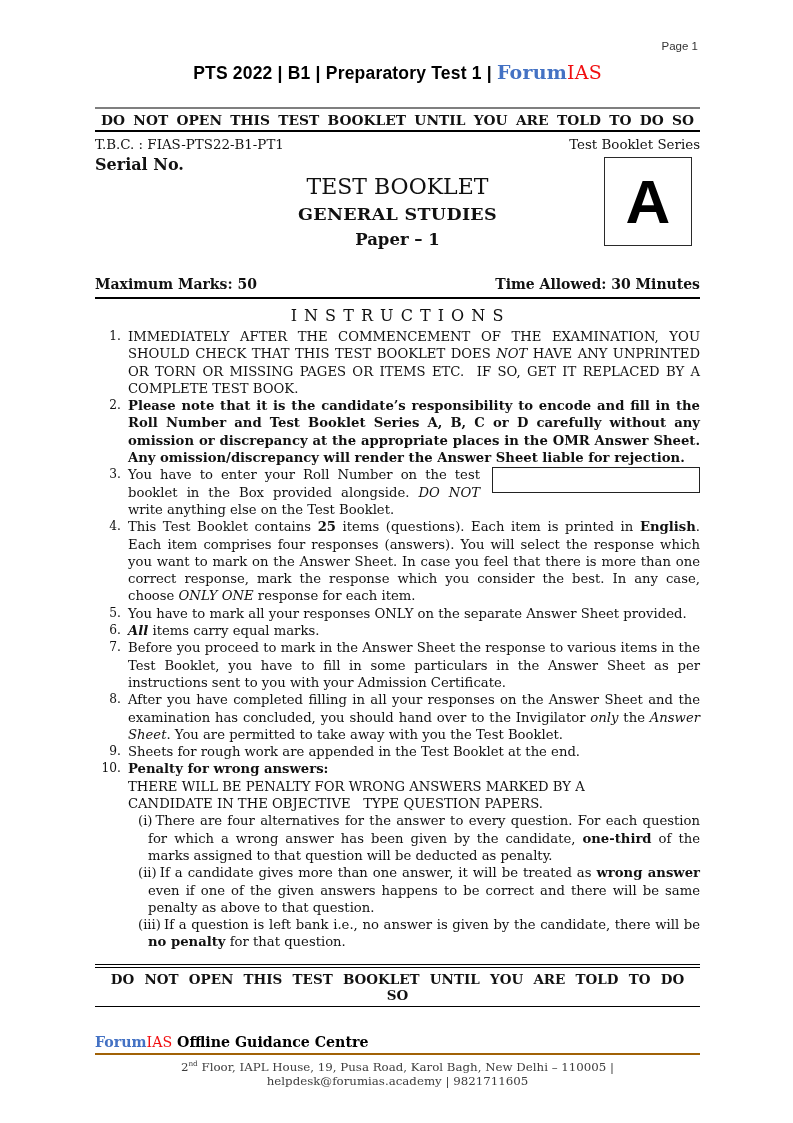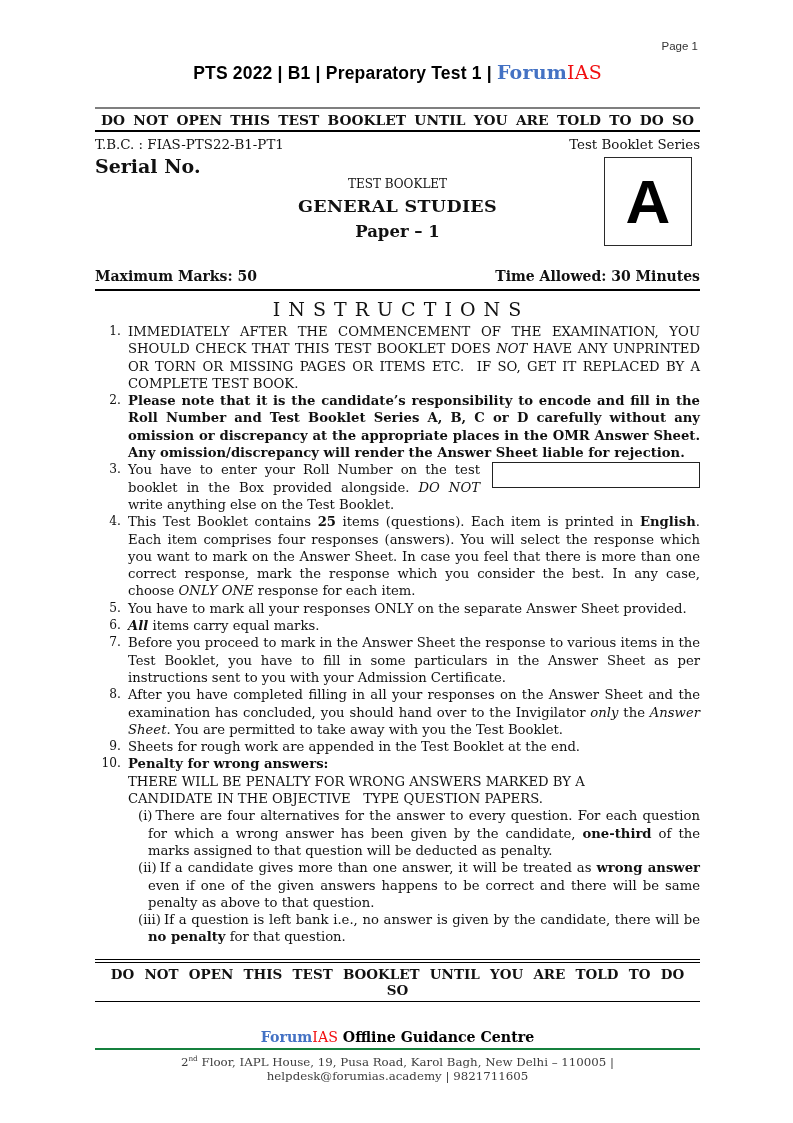--- a/index.html
+++ b/index.html
@@ -46,44 +46,44 @@
     -moz-text-align-last:justify;
     text-align-last:justify;
     word-spacing:2px;
   }
   .header-block{position:relative;}
   .meta-row{
     display:flex;justify-content:space-between;
     font-weight:normal;font-size:13.4px;
     margin-top:5px;
   }
-  .serial-row{font-weight:bold;font-size:19px;margin-top:3px;}
+  .serial-row{font-weight:bold;font-size:16px;margin-top:3px;}
   .title-block{text-align:center;}
-  .title-1{font-size:12px;margin-top:0px;}
+  .title-1{font-size:22px;margin-top:0px;}
   .title-2{font-size:17.5px;font-weight:bold;margin-top:5px;letter-spacing:0.3px;}
   .title-3{font-size:16.5px;font-weight:bold;margin-top:6px;}
   .series-box{
     position:absolute;top:20px;right:8px;
     width:86px;height:87px;
     border:1.5px solid #2a2a2a;
     display:flex;align-items:center;justify-content:center;
   }
   .series-letter{
     font-family:"Liberation Sans",sans-serif;
     font-weight:bold;font-size:62px;line-height:1;color:#000;
   }
   .marks-row{
     display:flex;justify-content:space-between;
     font-weight:bold;font-size:14px;
     margin-top:27px;
     border-bottom:2px solid #000;
     padding-bottom:5px;
   }
   .ins-heading{
-    text-align:center;font-size:19px;
+    text-align:center;font-size:16px;
     margin-top:7px;letter-spacing:1px;
   }
   .ins-list{margin-top:3px;}
   .ins-item{display:flex;font-size:13.2px;line-height:17.3px;}
   .ins-num{
     width:26px;flex:0 0 26px;text-align:right;
     margin-right:7px;font-size:12.2px;
   }
   .ins-body{flex:1;text-align:justify;}
   .ins-body .b{font-weight:bold;}
@@ -101,22 +101,22 @@
     margin-top:13px;
     border-top:4px double #000;
     border-bottom:1.5px solid #000;
     padding:3px 0 3px 0;
     font-weight:bold;font-size:13.5px;
     text-align:center;
     word-spacing:5.5px;
   }
   .footer{margin-top:27px;}
   .footer-title{
-    text-align:center;font-weight:bold;font-size:14.2px;color:#000;
-    border-bottom:2px solid #15803d;
+    text-align:left;font-weight:bold;font-size:14.2px;color:#000;
+    border-bottom:2px solid #a16207;
     padding-bottom:3px;
   }
   .footer-title .brand-forum{color:#4472c4;font-weight:bold;}
   .footer-title .brand-ias{color:#f10e10;font-weight:normal;}
   .footer-address{
     text-align:center;font-size:11.8px;color:#3d3d3d;
     margin-top:4px;
   }
   .footer-address .sup{font-size:0.62em;vertical-align:super;}
 </style>

